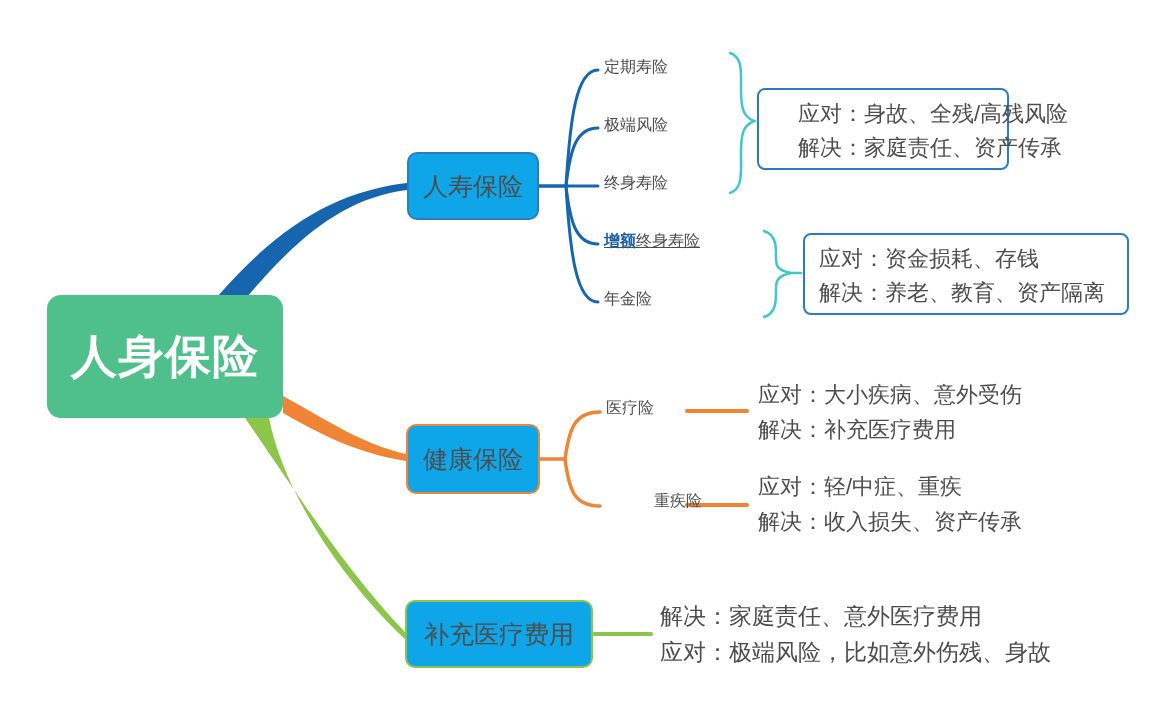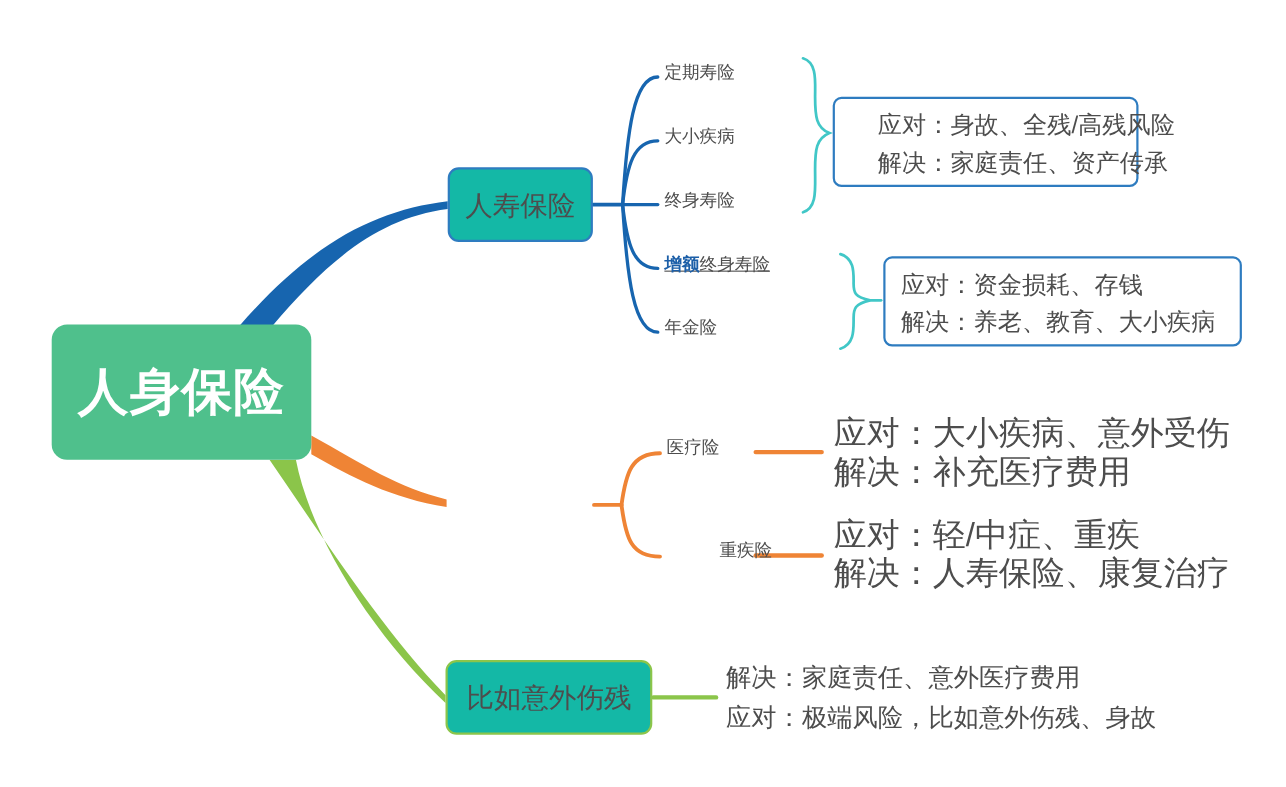--- a/index.html
+++ b/index.html
@@ -24,21 +24,21 @@
   
   .root-node{
     position:absolute;left:47px;top:295px;width:236px;height:123px;
     background:var(--c-green_root);border-radius:14px;
     display:flex;align-items:center;justify-content:center;
     color:#fff;font-size:46px;font-weight:bold;letter-spacing:1px;font-family:Liberation Serif, serif;
   }
 
   
   .branch-node{
-    position:absolute;background:#14b8a6;border:2px solid;border-radius:10px;
+    position:absolute;background:#0ea5e9;border:2px solid;border-radius:10px;
     display:flex;align-items:center;justify-content:center;
     font-size:25px;color:var(--c-text);box-sizing:border-box;white-space:nowrap;
   }
   .node-life{left:407px;top:152px;width:132px;height:68px;border-color:var(--c-border_blue);}
   .node-health{left:406px;top:424px;width:134px;height:70px;border-color:var(--c-orange);}
   .node-accident{left:405px;top:600px;width:188px;height:68px;border-color:var(--c-green_branch);}
 
   
   .leaf{
     position:absolute;font-size:16px;line-height:1;color:var(--c-text);
@@ -53,26 +53,26 @@
   .leaf-critical{left:606px;top:493px;margin-left:48px;}
   .hl{color:var(--c-highlight_blue);font-weight:bold;}
 
   
   .note-box{
     position:absolute;box-sizing:border-box;background:#fff;
     border:2px solid var(--c-border_blue);border-radius:8px;
     padding:7px 14px;font-size:22px;line-height:34px;color:var(--c-text);
     white-space:nowrap;
   }
-  .note-box-1{left:757px;top:88px;width:278px;height:82px;padding-left:39px;}
+  .note-box-1{left:757px;top:88px;width:252px;height:82px;padding-left:39px;}
   .note-box-2{left:803px;top:233px;width:326px;height:82px;}
 
   
   .note-text{
-    position:absolute;font-size:30px;line-height:35px;color:var(--c-text);
+    position:absolute;font-size:22px;line-height:35px;color:var(--c-text);
     white-space:nowrap;
   }
   .note-medical{left:758px;top:377px;}
   .note-critical{left:758px;top:469px;}
   .note-accident{left:660px;top:598px;font-size:23px;line-height:36px;}
 </style>
 </head>
 <body>
 
 <div class="canvas">
@@ -103,50 +103,53 @@
     <path class="s-green-bar" d="M 594,634 L 651,634"></path>
   </svg>
 
   <div class="root-node">
     <span>人身保险</span>
   </div>
 
   <div class="branch-node node-life">
     <span>人寿保险</span>
   </div>
+  <div class="branch-node node-health">
+    <span>健康保险</span>
+  </div>
   <div class="branch-node node-accident">
-    <span>比如意外伤残</span>
+    <span>补充医疗费用</span>
   </div>
 
   <div class="leaf leaf-term">定期寿险</div>
-  <div class="leaf leaf-endowment">大小疾病</div>
+  <div class="leaf leaf-endowment">极端风险</div>
   <div class="leaf leaf-whole">终身寿险</div>
   <div class="leaf leaf-increasing">
     <span class="hl">增额</span><span>终身寿险</span>
   </div>
   <div class="leaf leaf-annuity">年金险</div>
 
   <div class="leaf leaf-medical">医疗险</div>
   <div class="leaf leaf-critical">重疾险</div>
 
   <div class="note-box note-box-1">
     <div>应对：身故、全残/高残风险</div>
     <div>解决：家庭责任、资产传承</div>
   </div>
   <div class="note-box note-box-2">
     <div>应对：资金损耗、存钱</div>
-    <div>解决：养老、教育、大小疾病</div>
+    <div>解决：养老、教育、资产隔离</div>
   </div>
 
   <div class="note-text note-medical">
     <div>应对：大小疾病、意外受伤</div>
     <div>解决：补充医疗费用</div>
   </div>
   <div class="note-text note-critical">
     <div>应对：轻/中症、重疾</div>
-    <div>解决：人寿保险、康复治疗</div>
+    <div>解决：收入损失、资产传承</div>
   </div>
   <div class="note-text note-accident">
     <div>解决：家庭责任、意外医疗费用</div>
     <div>应对：极端风险，比如意外伤残、身故</div>
   </div>
 
 </div>
 
 </body></html>

